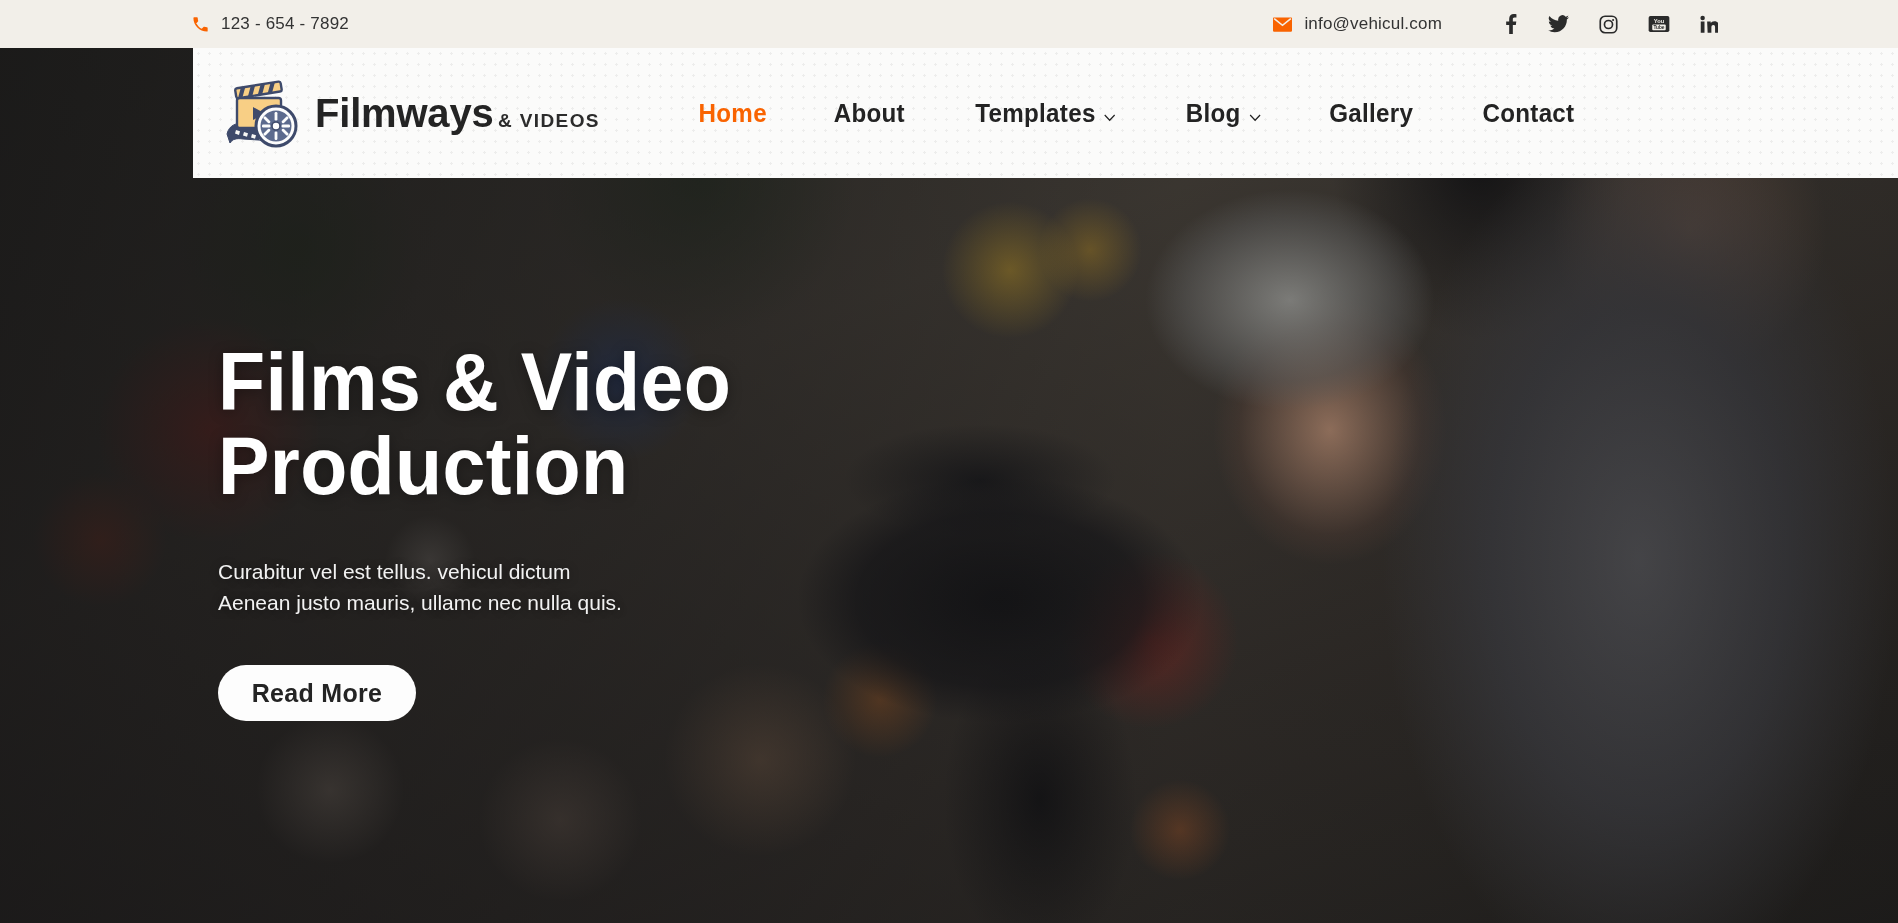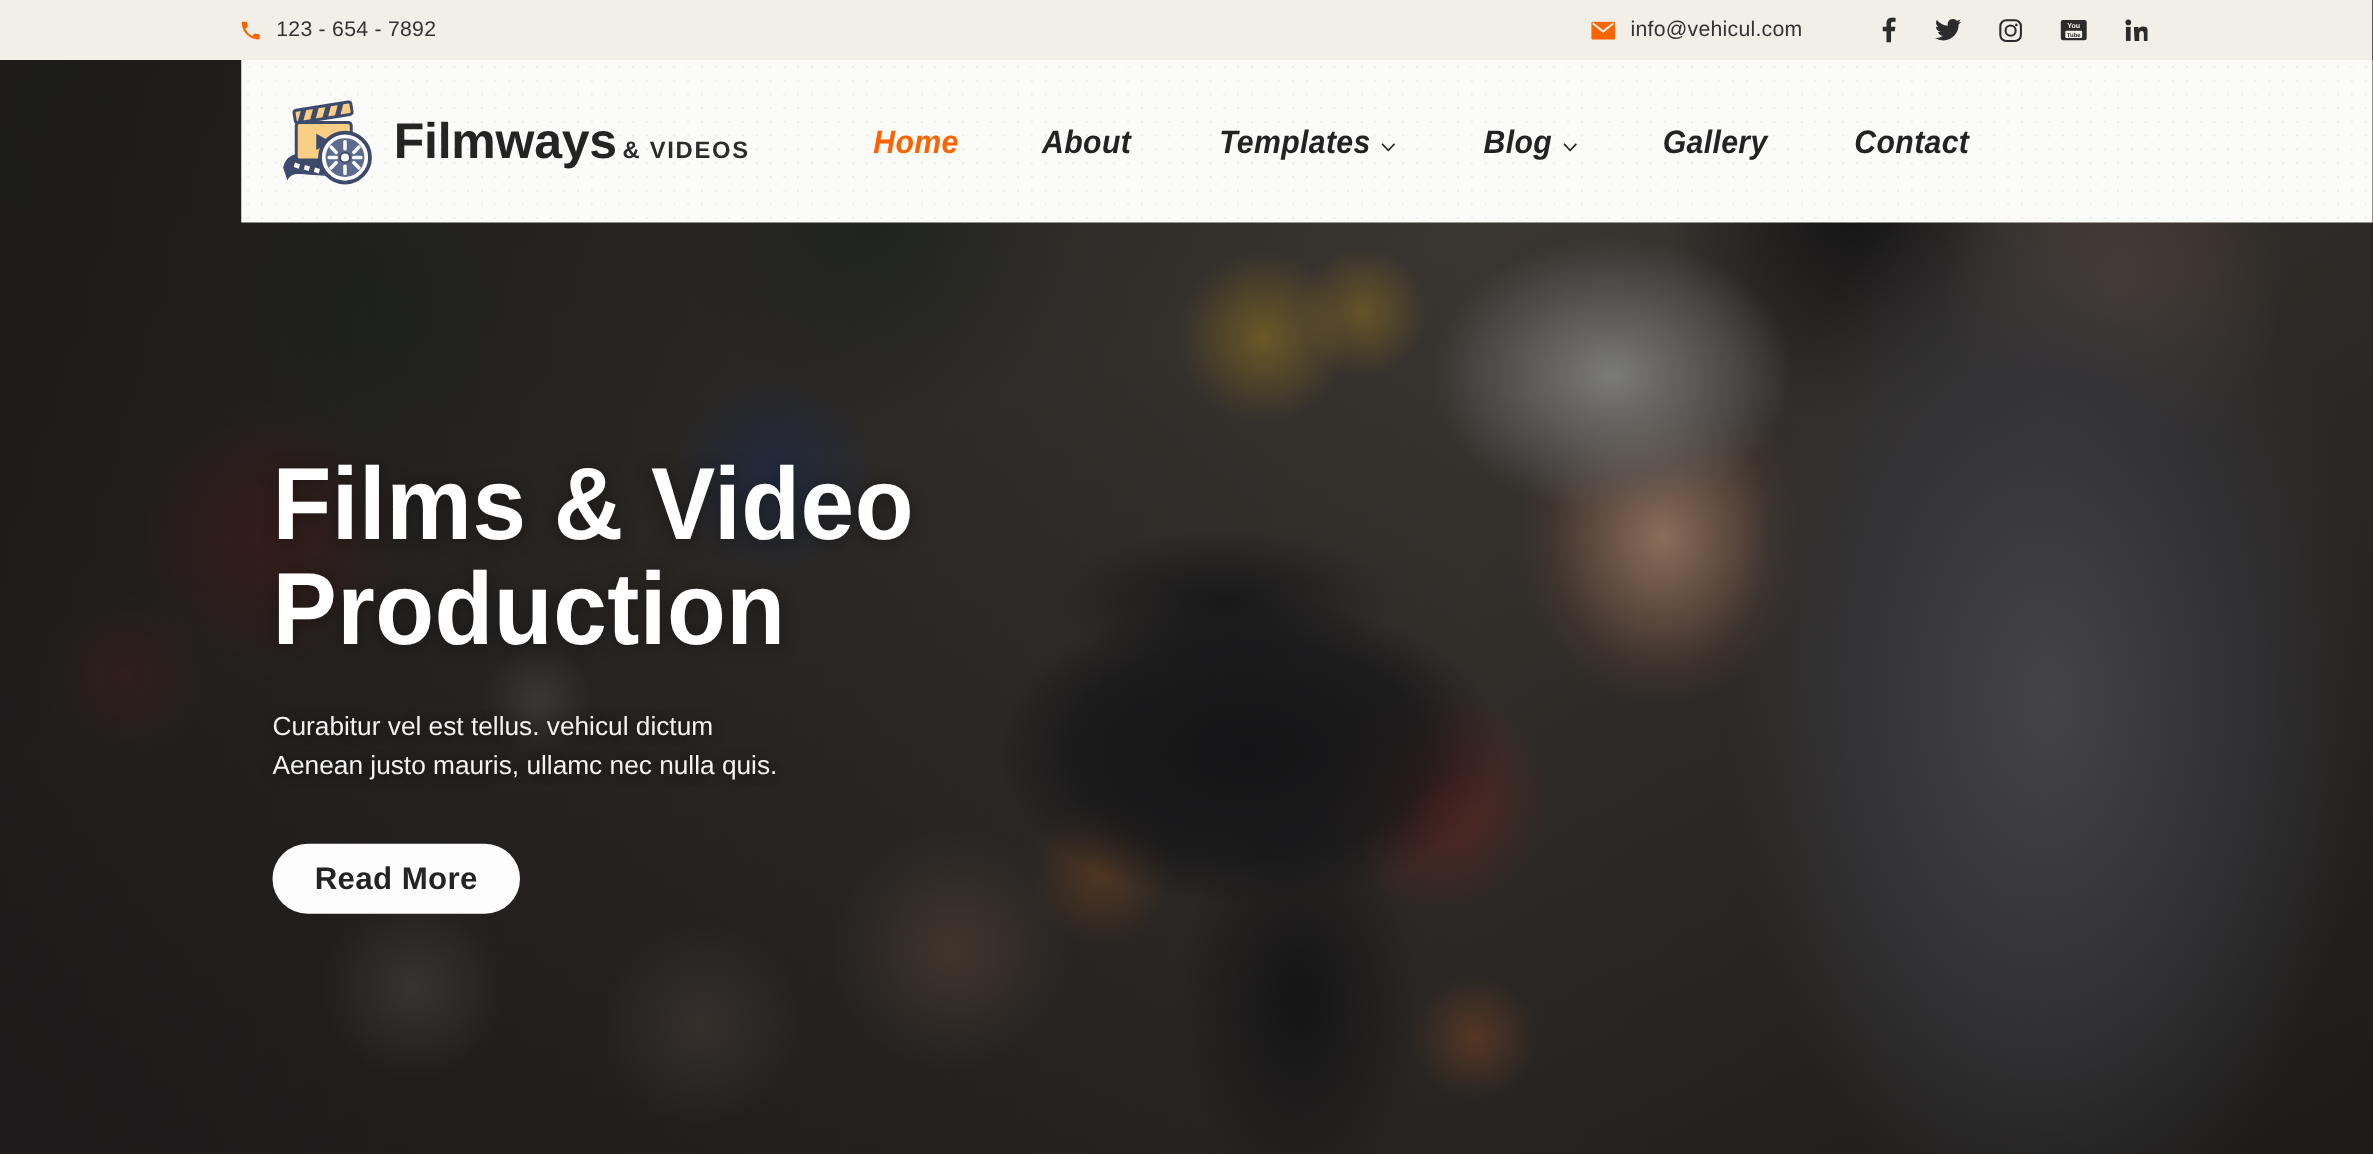--- a/index.html
+++ b/index.html
@@ -84,51 +84,51 @@
     font-family: "Liberation Sans Narrow", "Liberation Sans", sans-serif;
     font-size: 40px; font-weight: 700; color: #242424;
     letter-spacing: -.2px; transform: scaleX(.92); transform-origin: left center;
   }
   .logo-sub {
     font-family: "Liberation Sans Narrow", "Liberation Sans", sans-serif;
     font-size: 19px; font-weight: 700; color: #2c2c2c;
     letter-spacing: 1.4px; margin-top: 5px; transform: scaleX(.92); transform-origin: left center;
   }
 
-  .nav { display: flex; align-items: center; margin-left: 96px; font-style: italic; }
+  .nav { display: flex; align-items: center; margin-left: 96px; }
   .nav-item {
     display: flex; align-items: center; gap: 9px;
     font-family: "Liberation Sans Narrow", "Liberation Sans", sans-serif;
     font-size: 26px; font-weight: 700; color: #232323;
     letter-spacing: .3px; cursor: pointer;
     margin-right: 62px; white-space: nowrap;
     transform: scaleX(.93);
   }
   .nav-item:last-child { margin-right: 0; }
   .nav-item.active { color: #f96300; }
   .chev { display: inline-block; }
 
   .search-btn {
     position: absolute; right: 0; top: 0; width: 100px; height: 130px;
     background: #f96300;
     display: flex; align-items: center; justify-content: center;
     cursor: pointer;
   }
 
   
-  .hero-content { position: absolute; left: 218px; top: 362px; z-index: 20; }
+  .hero-content { position: absolute; left: 218px; top: 340px; z-index: 20; }
   .hero-title {
     font-family: "Liberation Sans Narrow", "Liberation Sans", sans-serif;
     font-size: 82px; font-weight: 700; color: #ffffff;
     line-height: 1.02; letter-spacing: .4px;
     transform: scaleX(.94); transform-origin: left top;
     text-shadow: 0 2px 14px rgba(0,0,0,.35);
   }
   .hero-sub {
-    margin-top: 38px;
+    margin-top: 50px;
     font-size: 21px; color: #f2f2f2; line-height: 1.45;
     text-shadow: 0 1px 10px rgba(0,0,0,.45);
   }
   .hero-btn {
     margin-top: 47px;
     width: 198px; height: 56px;
     background: #fdfdfd; border: none; border-radius: 40px;
     display: flex; align-items: center; justify-content: center;
     font-family: "Liberation Sans Narrow", "Liberation Sans", sans-serif;
     font-size: 25px; font-weight: 700; color: #242424;

